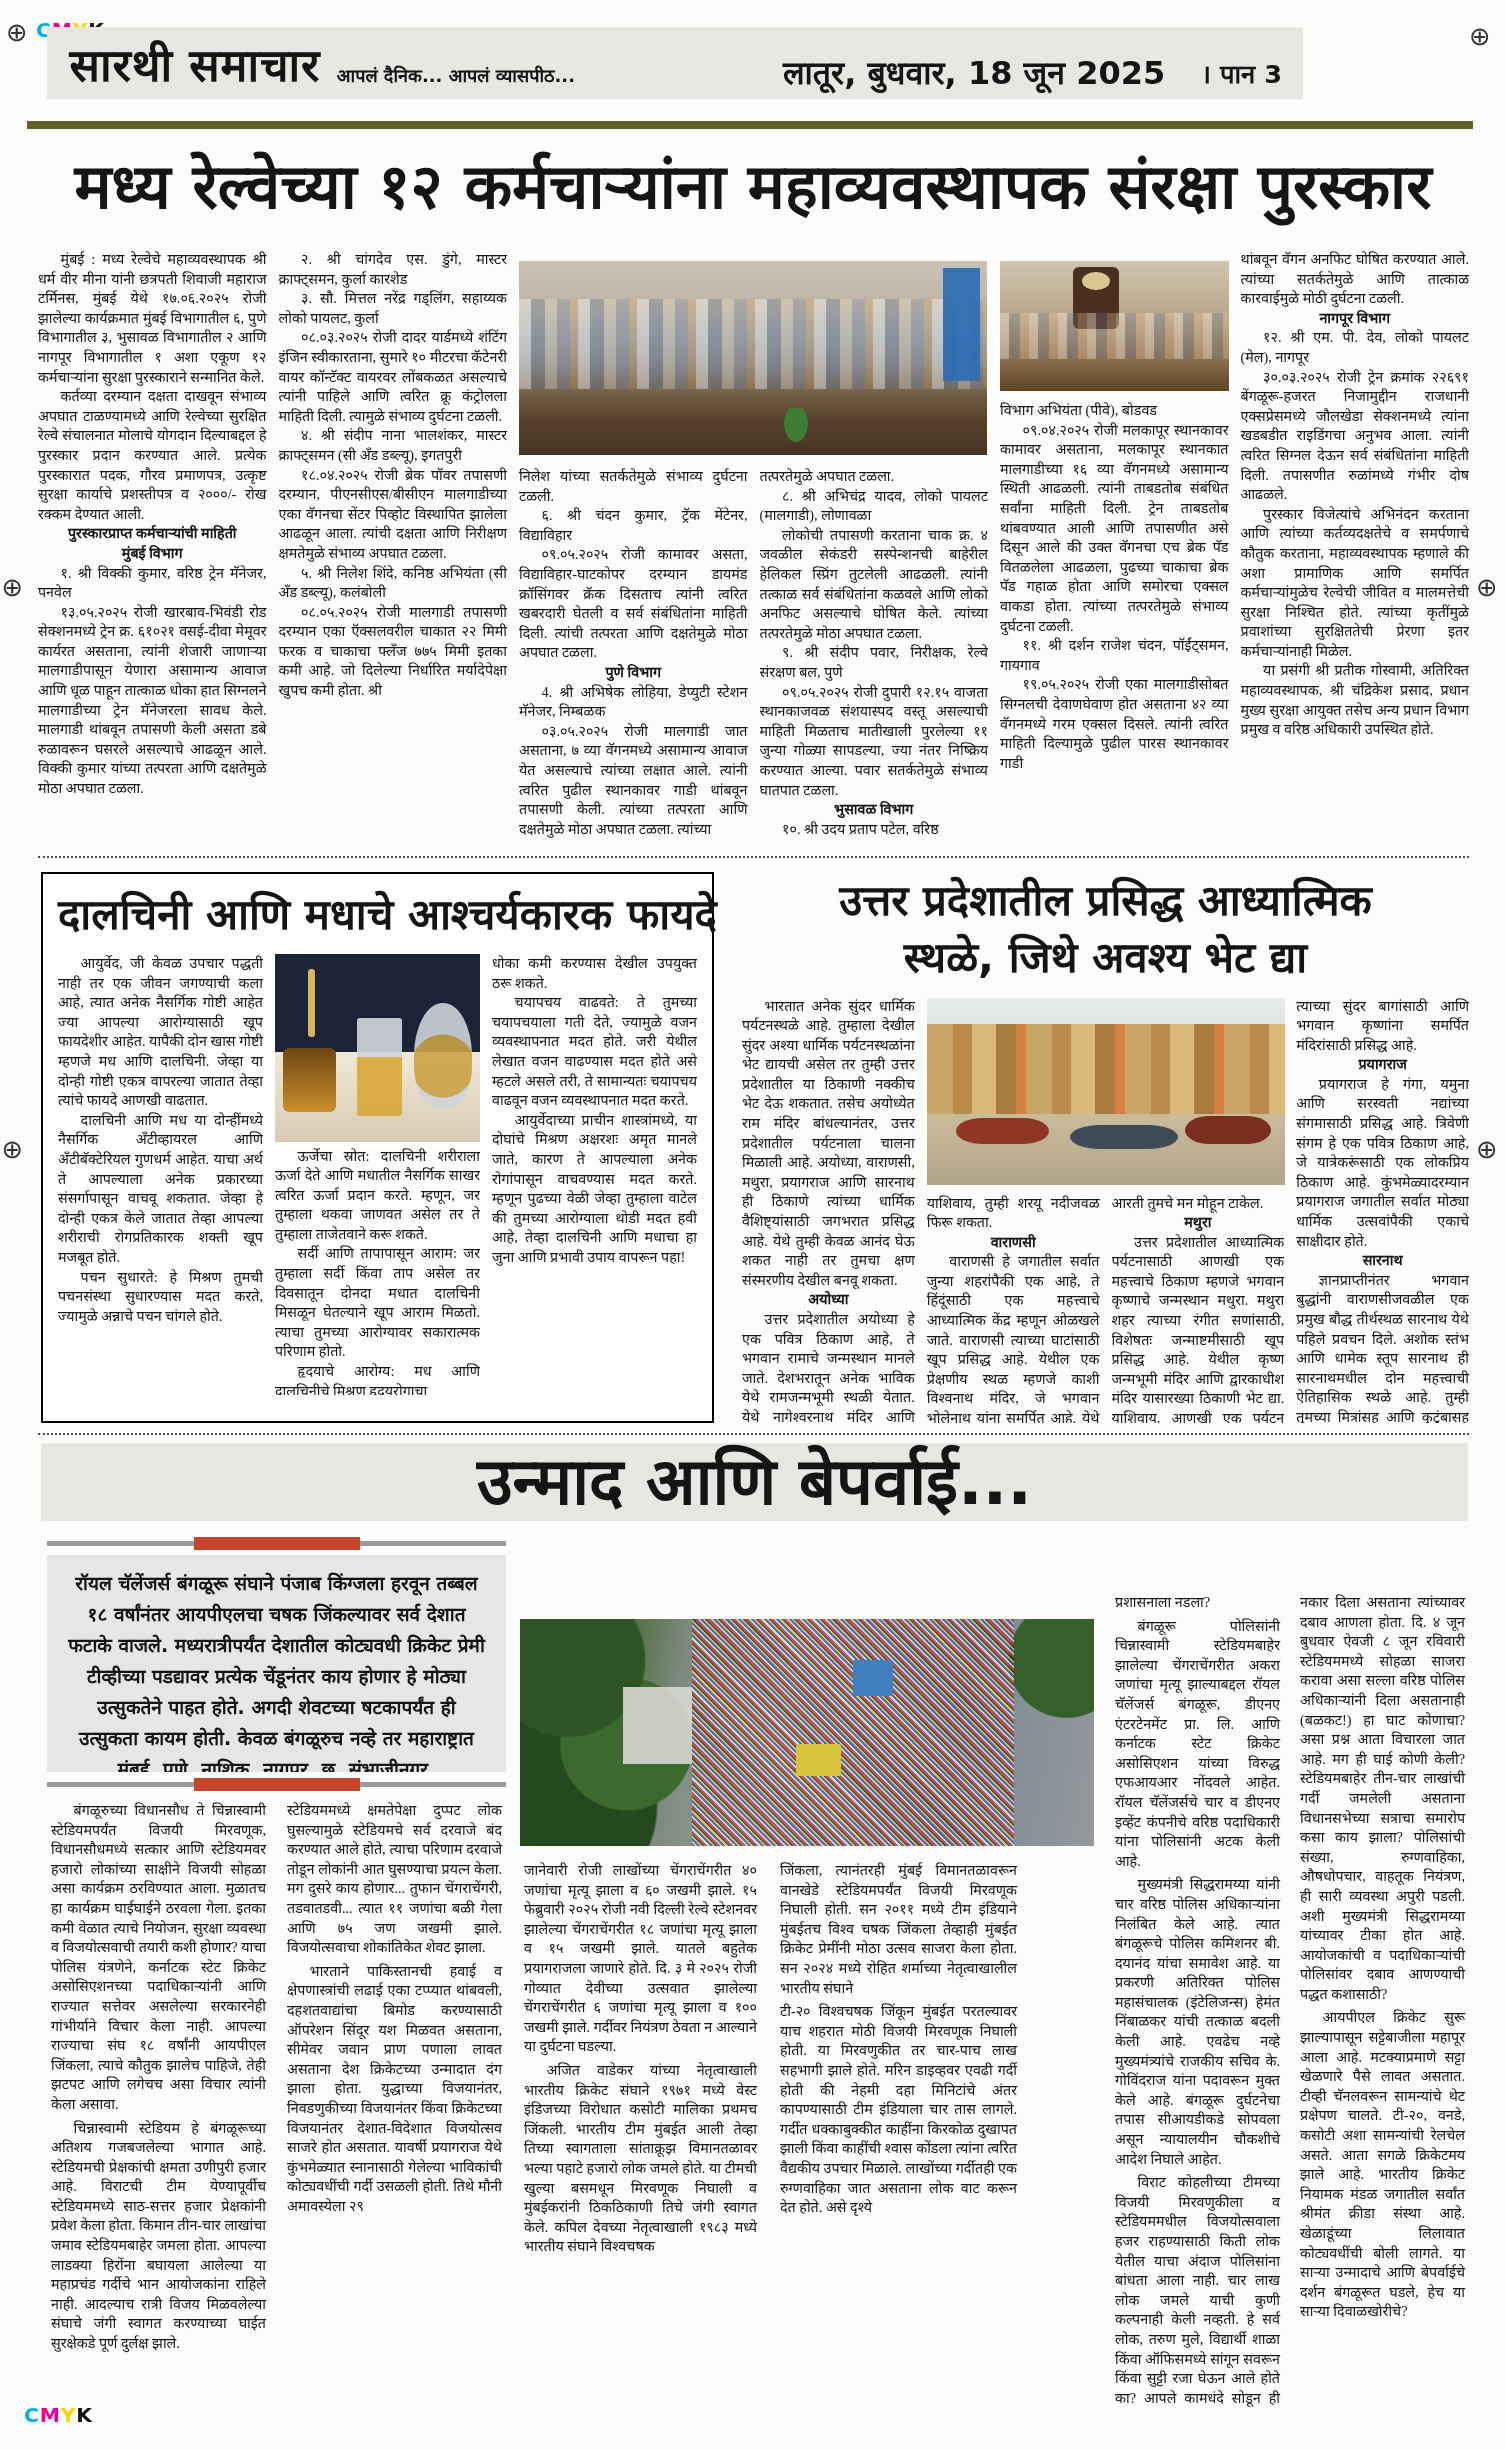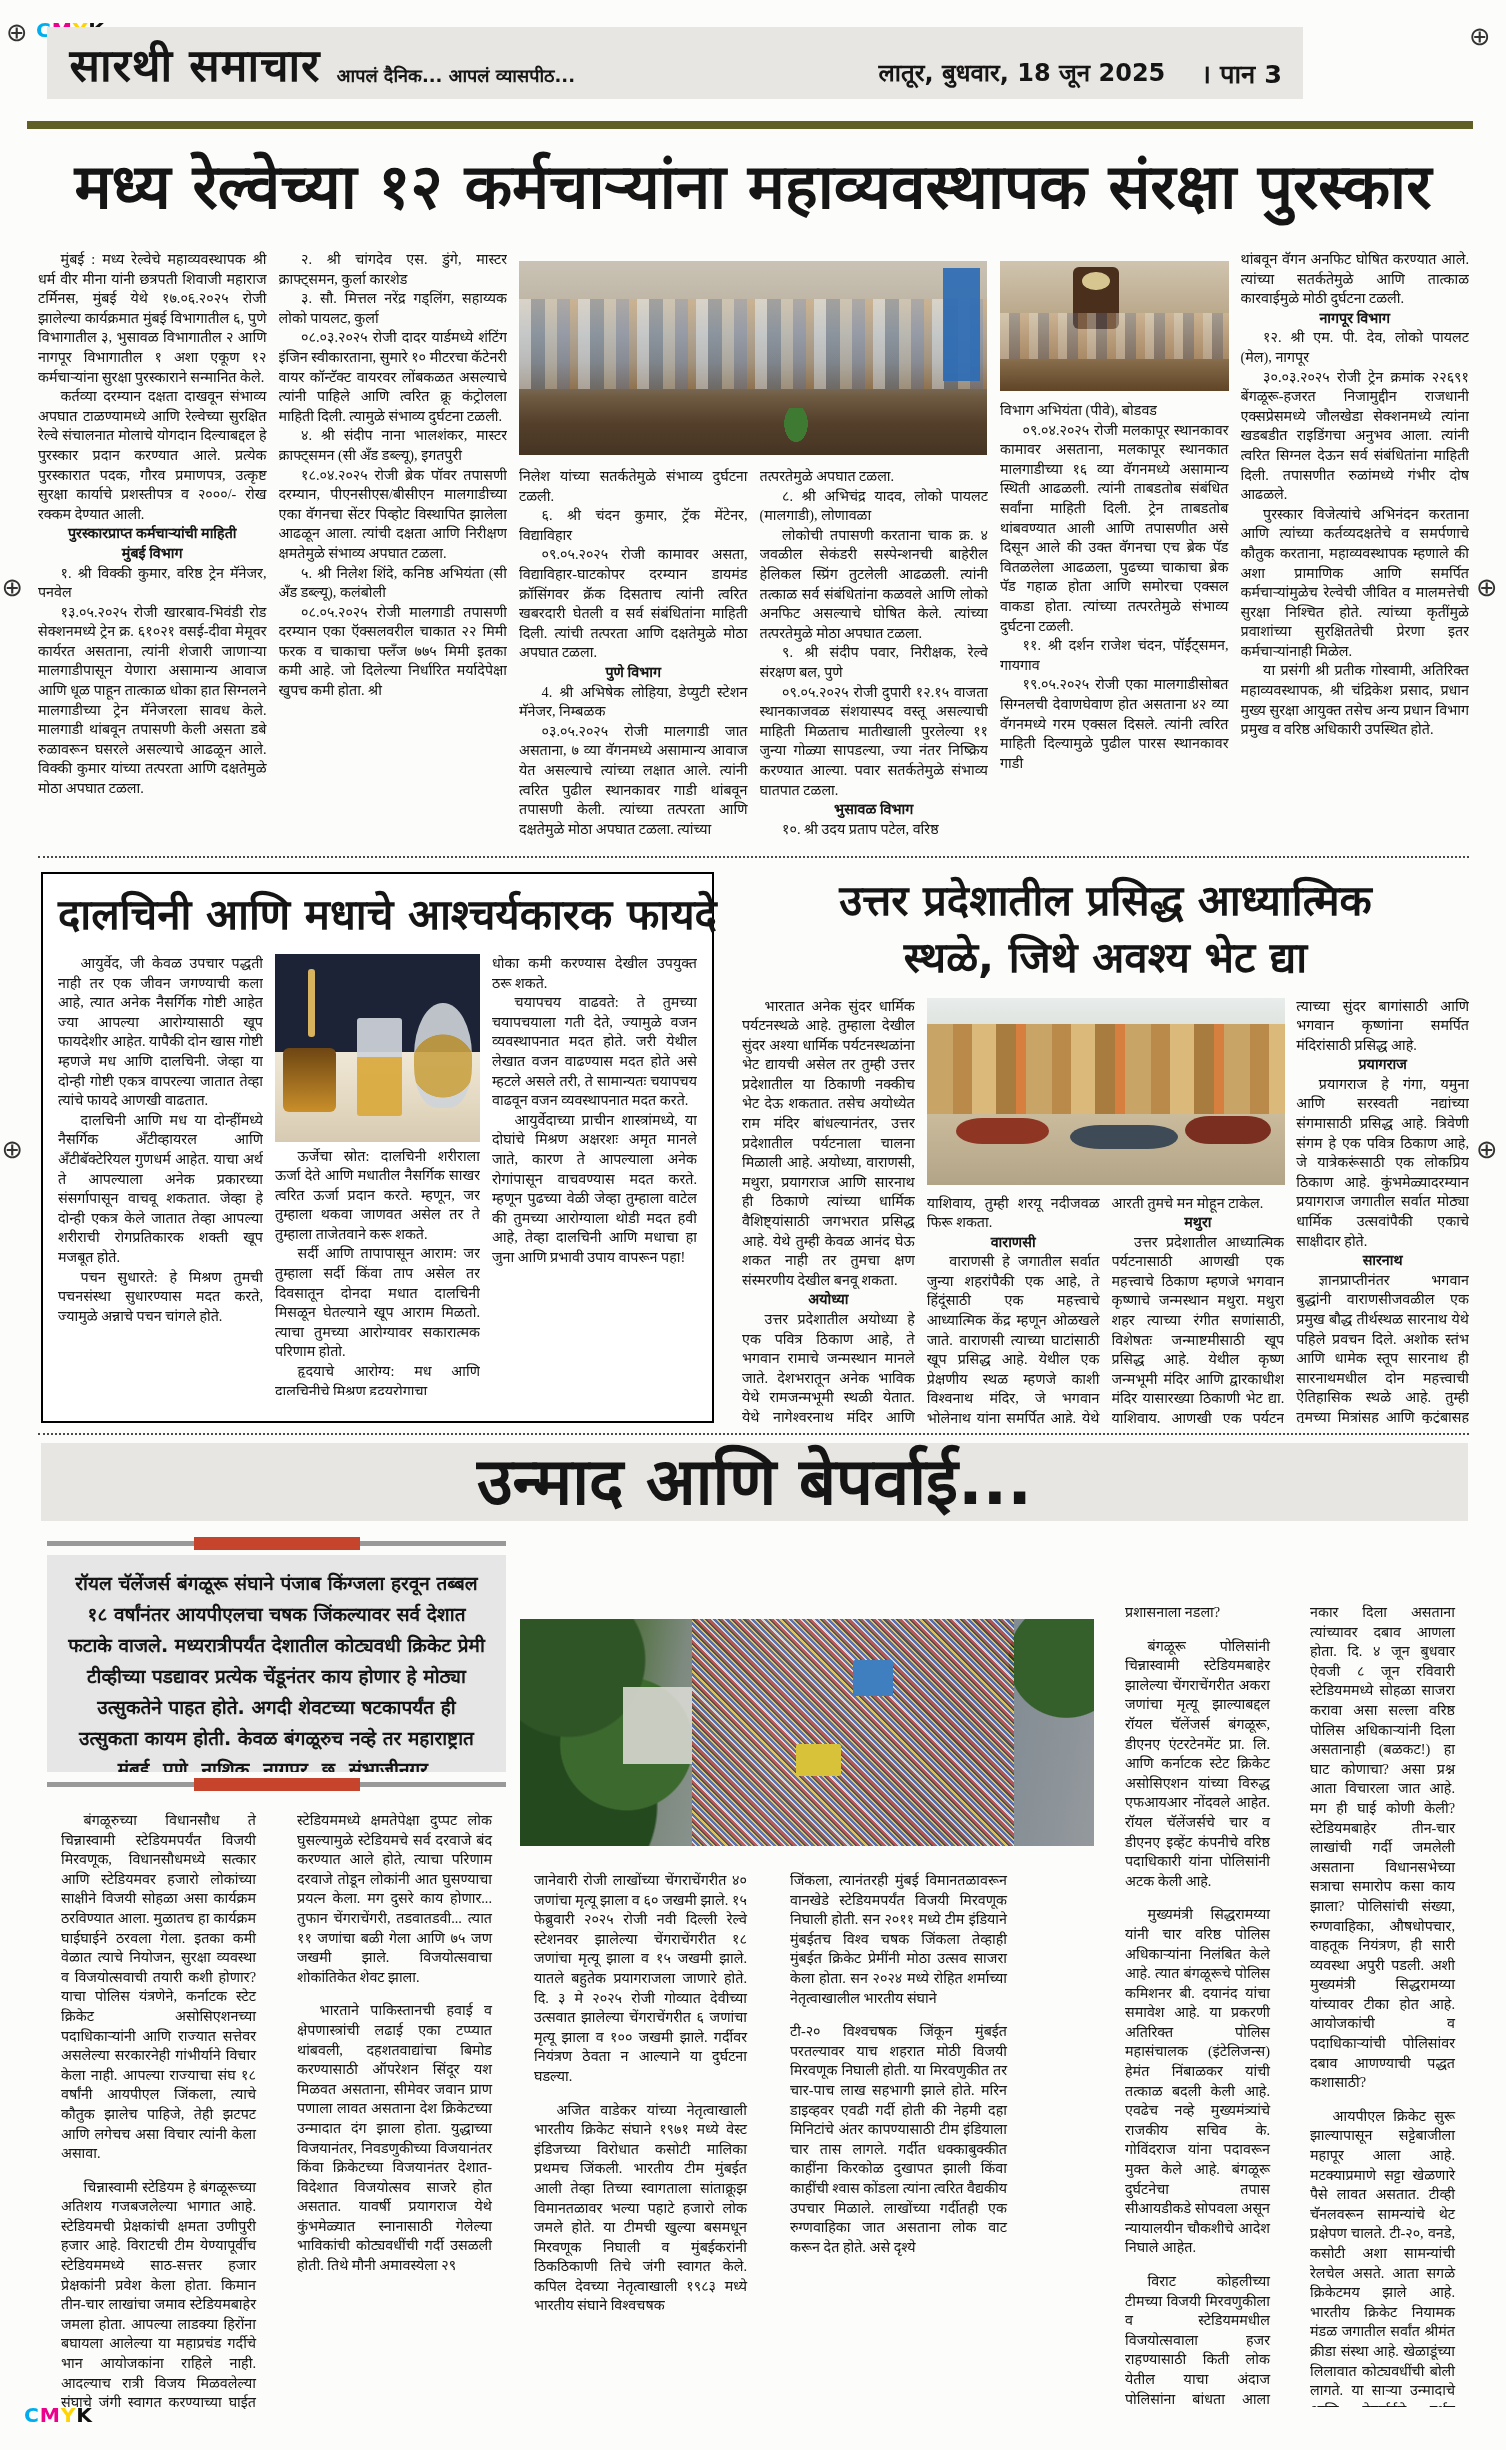--- a/index.html
+++ b/index.html
@@ -10,21 +10,21 @@
   .regmark{position:absolute;font-size:25.6px;color:#333;font-family:"DejaVu Sans",sans-serif;font-weight:200;}
   .cmyk{position:absolute;font-family:"DejaVu Sans",sans-serif;font-weight:bold;font-size:20.3px;letter-spacing:0.8px;}
   .cmyk .l0{color:var(--cyan);} .cmyk .l1{color:var(--magenta);} .cmyk .l2{color:var(--yellow);} .cmyk .l3{color:#111;}
   
   .masthead{position:absolute;left:47px;top:27px;width:1256px;height:72px;background:var(--band_gray);
             display:flex;align-items:flex-end;justify-content:space-between;padding:0 21px 7.5px 22.6px;}
   .mast-left{display:flex;align-items:flex-end;}
   .mast-title{font-family:"DejaVu Serif",serif;font-weight:900;font-size:45px;line-height:53px;letter-spacing:0.8px;}
   .mast-tag{font-family:"DejaVu Sans",sans-serif;font-weight:bold;font-size:18px;margin:0 0 4.5px 16.6px;}
   .mast-right{display:flex;align-items:flex-end;white-space:nowrap;}
-  .mast-date{font-family:"DejaVu Sans",sans-serif;font-weight:900;font-size:24px;line-height:38px;margin-top:40px;}
+  .mast-date{font-family:"DejaVu Sans",sans-serif;font-weight:900;font-size:32px;line-height:38px;margin-top:40px;}
   .mast-page{font-family:"DejaVu Sans",sans-serif;font-weight:bold;font-size:25.6px;line-height:36px;margin-left:36px;}
   .olive-rule{position:absolute;left:27px;top:121px;width:1446px;height:8.3px;background:var(--olive);}
   
   .headline-1{position:absolute;left:30px;top:139px;width:1446px;height:99px;text-align:center;
               font-family:"DejaVu Sans",sans-serif;font-weight:900;font-size:62px;line-height:96px;white-space:nowrap;}
   
   .cols{display:flex;gap:12px;}
   .col{flex:1 1 0;overflow:hidden;font-size:14.3px;line-height:19.6px;text-align:justify;}
   .col p{margin:0;}
   .t-p{text-indent:22.6px;text-align:justify;}
@@ -81,21 +81,21 @@
   .up-pad{padding-top:197px;}
   
   .band{position:absolute;left:41px;top:1443px;width:1427px;height:78px;background:var(--band_gray);
         text-align:center;font-family:"DejaVu Sans",sans-serif;font-weight:900;font-size:65px;line-height:78px;}
   .unmad{position:absolute;left:38px;top:1529px;width:1431px;height:885px;}
   .deco-rule{position:absolute;width:459px;height:4.5px;background:#999;}
   .deco-rule .red{position:absolute;left:147px;top:-4.5px;width:166px;height:13.6px;background:var(--accent_red);}
   .intro-box{position:absolute;left:9px;top:25.6px;width:459px;height:217px;background:#e6e6e6;
              padding:13.6px 18px;font-family:"DejaVu Sans",sans-serif;font-weight:bold;font-size:19px;line-height:31px;text-align:center;overflow:hidden;}
   .ucol{position:absolute;overflow:hidden;font-size:14.3px;line-height:19.6px;text-align:justify;}
-  .ucol p{margin:14px;}
+  .ucol p{margin:4px;}
   .photo-crowd{position:absolute;left:482px;top:90px;width:574px;height:227px;overflow:hidden;
       background:linear-gradient(100deg,#3a5c2f 0%,#486b33 16%,#7e8a80 28%,#9aa0a2 45%,#8e949a 60%,#7c8890 75%,#94999d 100%);}
   .photo-crowd .trees{position:absolute;left:0;top:0;width:30%;height:100%;
       background:radial-gradient(circle at 28% 18%,#2f5527 0 34%,transparent 35%),
                  radial-gradient(circle at 62% 55%,#3c6a2e 0 40%,transparent 41%),
                  radial-gradient(circle at 18% 82%,#24491f 0 45%,transparent 46%);}
   .photo-crowd .trees2{position:absolute;right:0;top:0;width:16%;height:60%;
       background:radial-gradient(circle at 70% 30%,#35602b 0 50%,transparent 51%);}
   .photo-crowd .crowd{position:absolute;left:30%;top:0;width:56%;height:100%;opacity:.8;
       background:repeating-linear-gradient(45deg,rgba(200,60,60,.85) 0 2.3px,rgba(240,240,240,.9) 2.3px 3.8px,rgba(60,90,180,.8) 3.8px 6px,rgba(250,210,80,.9) 6px 7.5px,rgba(40,40,40,.75) 7.5px 9px);}

